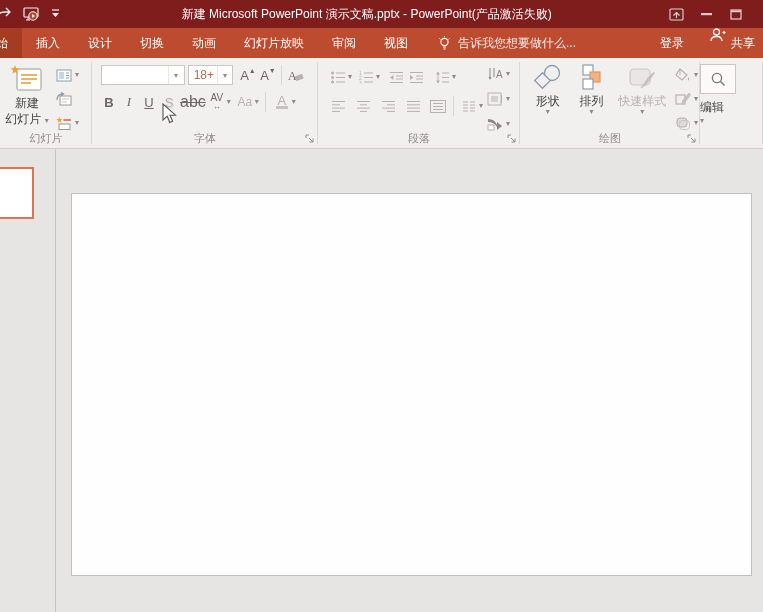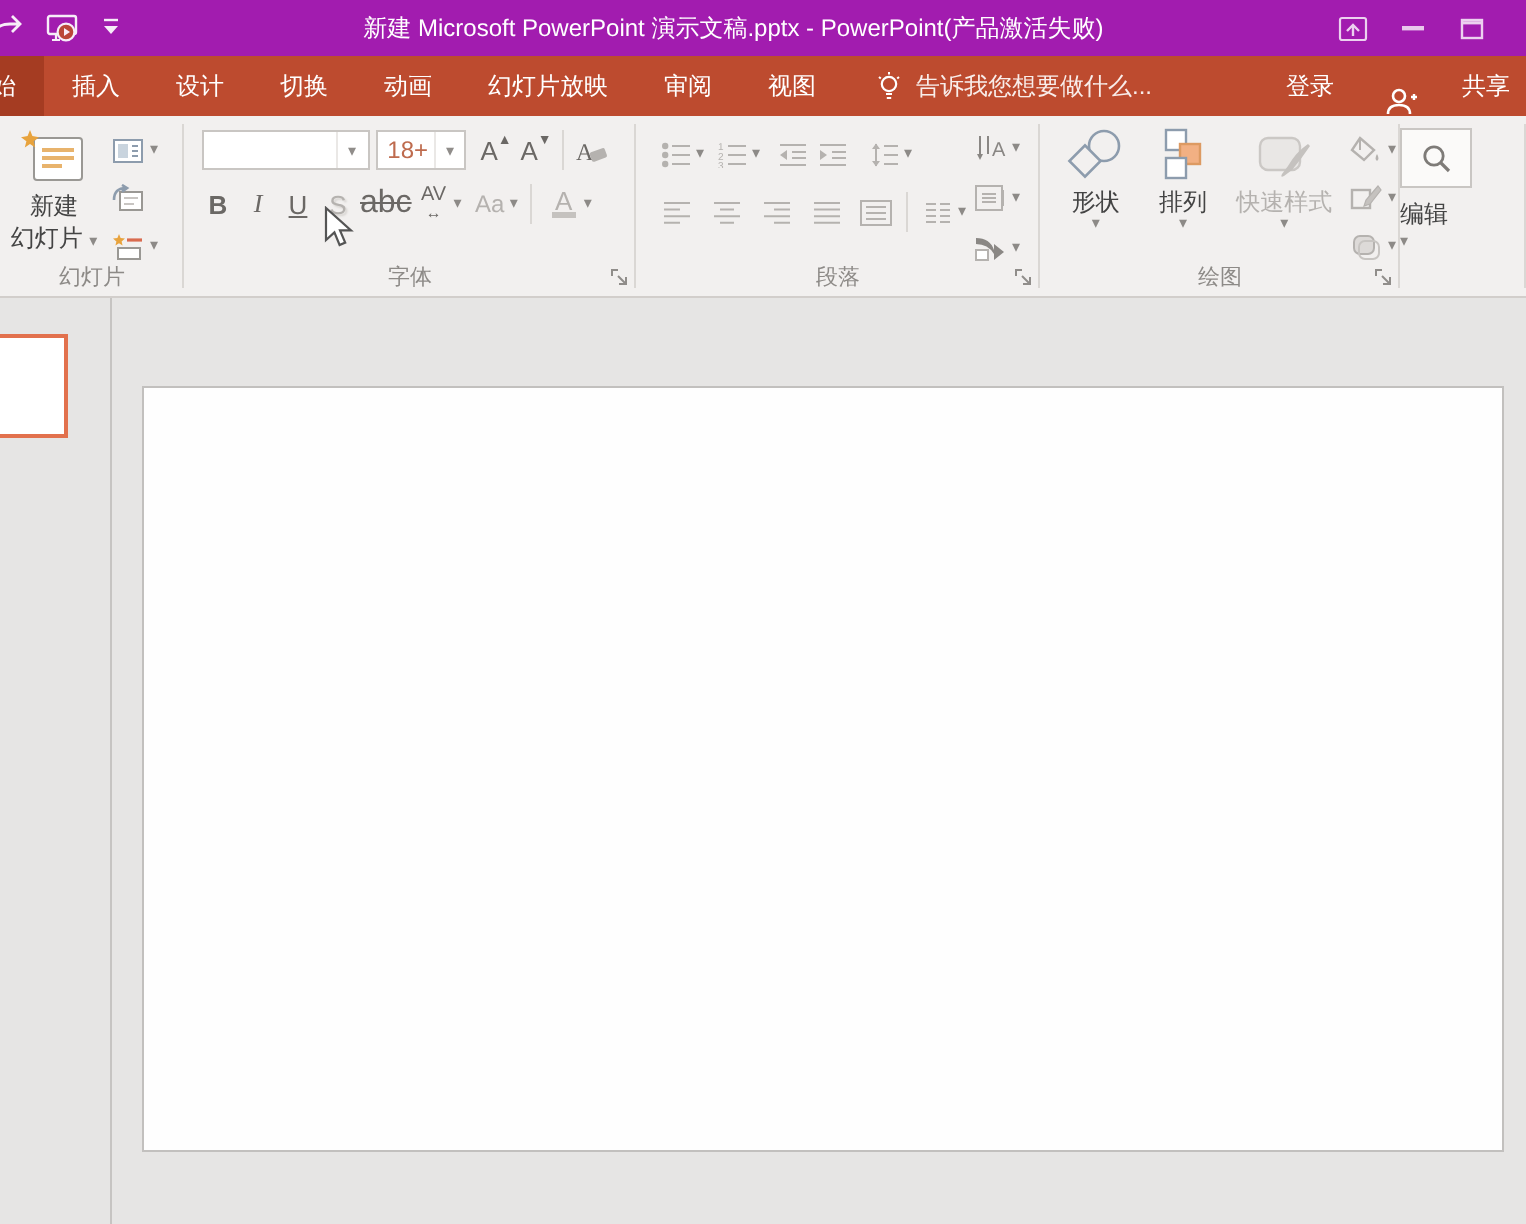--- a/index.html
+++ b/index.html
@@ -3,36 +3,36 @@
 <meta charset="utf-8">
 <style>
   * { margin:0; padding:0; box-sizing:border-box; }
   html,body { background:#888; }
   .app {
     position:relative; width:763px; height:612px; overflow:hidden;
     font-family:"Liberation Sans","DejaVu Sans",sans-serif;
     background:#E6E5E4; user-select:none;
   }
   
-  .titlebar { position:relative; height:28px; background:#a21caf; display:flex; align-items:center; color:#fff;text-align:center; }
+  .titlebar { position:relative; height:28px; background:#7f1d1d; display:flex; align-items:center; color:#fff;text-align:center; }
   .qat { display:flex; align-items:center; gap:11px; margin-left:2px; height:100%; }
   .qat-btn { display:flex; align-items:center; justify-content:center; height:100%; opacity:.92; }
   .win-title { position:absolute; left:50%; top:0; transform:translateX(-54%); line-height:28px;
     font-size:12px; color:#fff; white-space:nowrap; }
   .win-controls { margin-left:auto; display:flex; height:100%; margin-right:12px; }
   .win-btn { width:30px; height:100%; display:flex; align-items:center; justify-content:center; opacity:.8; }
   
   .tabrow { height:30px; background:#BD4B2F; display:flex; align-items:stretch; color:#fff; font-size:12px; overflow:hidden; }
   .tab { padding:0 14px; line-height:30px; white-space:nowrap; cursor:default; }
   .tab.active { background:#A53C22; }
   .tab.first { margin-left:-30px; }
   .tellme { display:flex; align-items:center; gap:7px; margin-left:16px; color:rgba(255,255,255,.9); white-space:nowrap; }
   .tab-right { margin-left:auto; display:flex; align-items:center; }
   .signin { padding:0 16px; line-height:30px; white-space:nowrap; }
-  .share { display:flex; align-items:flex-end; gap:22px; padding:0 8px 0 10px; line-height:30px; white-space:nowrap; }
+  .share { display:flex; align-items:flex-start; gap:5px; padding:0 8px 0 10px; line-height:30px; white-space:nowrap; }
   
   .ribbon { height:91px; background:#F2F0EF; border-bottom:1px solid #D2CECB; display:flex; position:relative; }
   .group { position:relative; height:100%; flex:none; }
   .group::after { content:''; position:absolute; right:0; top:4px; bottom:4px; width:1px; background:#DAD7D4; }
   .group-label { position:absolute; bottom:2px; left:0; right:0; text-align:center; font-size:11px; color:#8D8A87; }
   .launcher { position:absolute; right:3px; bottom:4px; width:10px; height:10px; }
   .gbody { display:flex; padding-top:3px; }
   .bigbtn { display:flex; flex-direction:column; align-items:center; justify-content:flex-start; padding-top:3px; color:#444; font-size:12px; line-height:14px; text-align:center; }
   .bigbtn .cap { margin-top:2px; }
   .caret { font-size:8px; color:#8D8A87; line-height:8px; }

